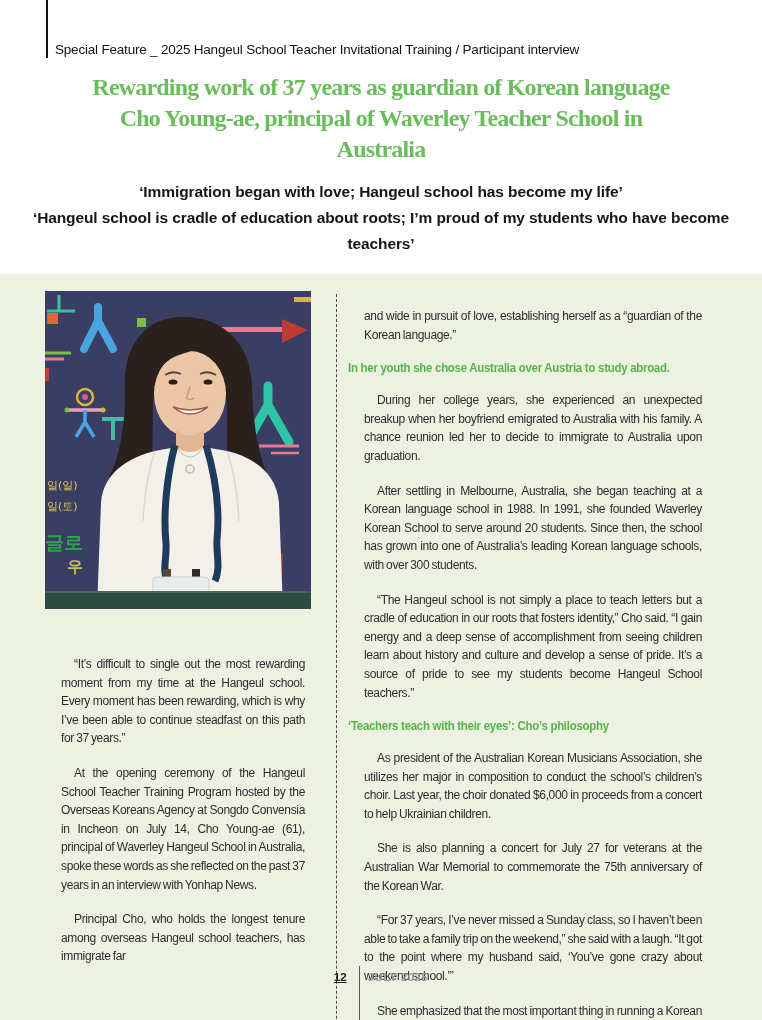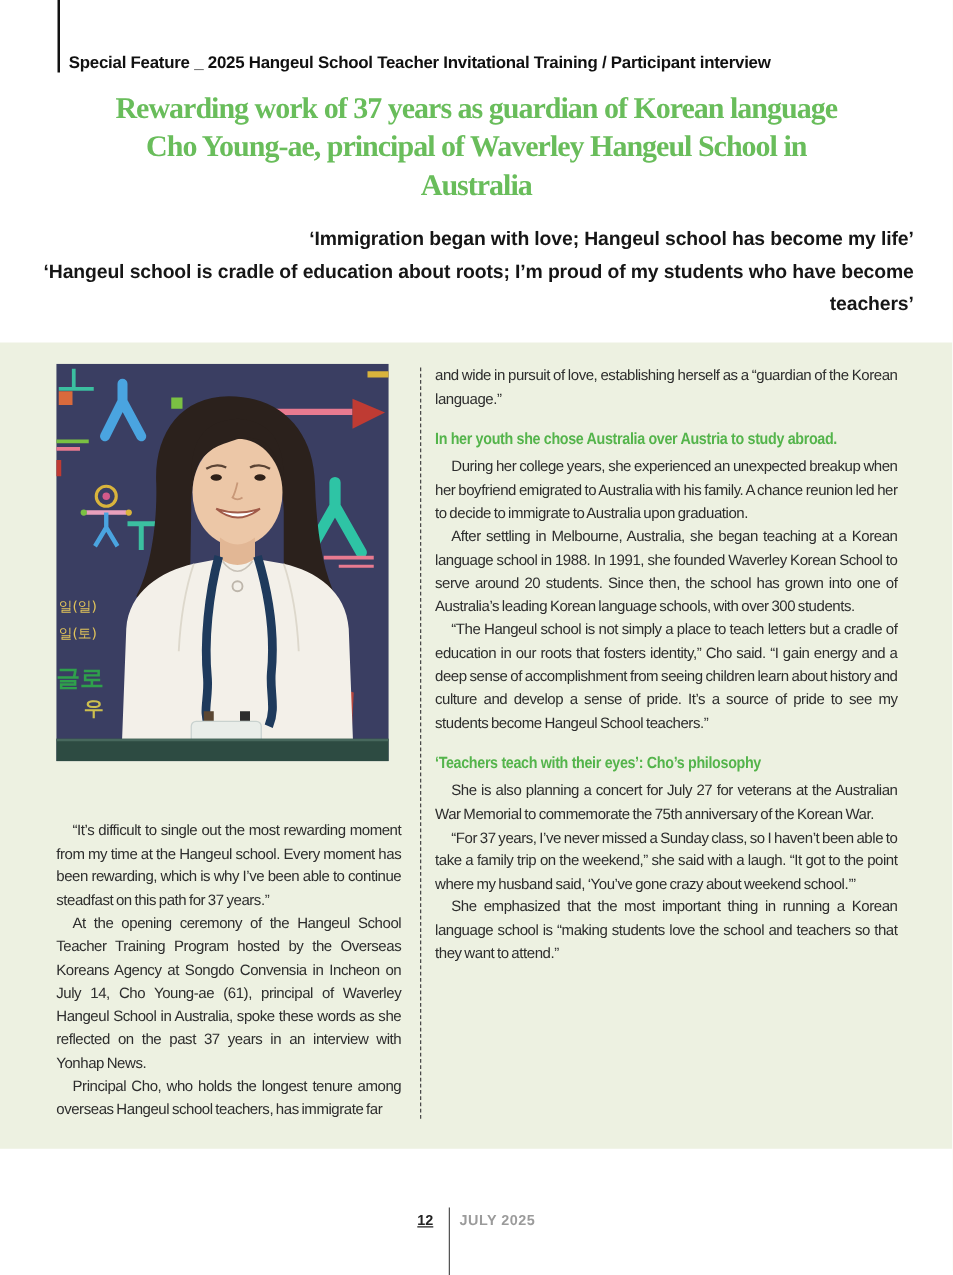--- a/index.html
+++ b/index.html
@@ -9,35 +9,35 @@
     background:#ffffff;
     font-family:"Liberation Sans",sans-serif;
     overflow:hidden;
   }
   
   .kicker-rule{
     position:absolute;left:46px;top:0;width:2px;height:58px;background:#111;
   }
   .kicker{
     position:absolute;left:55px;top:42px;
-    font-size:13.5px;font-weight:bold;color:#111;
+    font-size:13.5px;font-weight:normal;color:#111;
     letter-spacing:-0.2px;white-space:nowrap;
   }
   
   .title{
     margin:0;padding-top:72px;
     text-align:center;color:#69bd5b;
     font-family:"Liberation Serif",serif;
     font-weight:bold;font-size:24px;line-height:31px;
     letter-spacing:-0.8px;
   }
   .title .tline{white-space:nowrap;}
   .subtitle{
     margin:14px auto 0;width:700px;
-    text-align:right;color:#161616;
+    text-align:center;color:#161616;
     font-weight:bold;font-size:15.5px;line-height:26px;letter-spacing:-0.1px;
   }
   
   .content{
     margin-top:17px;
     min-height:645px;
     background:#edf1e1;
     padding:17px 44px 20px 45px;
     box-sizing:border-box;
     display:flex;align-items:flex-start;
@@ -49,21 +49,21 @@
     margin-left:15px;margin-right:11px;margin-top:3px;margin-bottom:4px;
   }
   .col-right{width:370px;flex:0 0 370px;}
   figure{margin:0;padding:0;}
   .photo-frame{width:266px;height:318px;display:block;}
   figcaption{
     margin-top:9px;
     font-size:10.5px;color:#3c3c3c;white-space:nowrap;letter-spacing:-0.1px;
   }
   .bodycopy p{
-    margin:0;
+    margin:16px;
     font-size:12px;line-height:18.6px;color:#2d2d2d;
     text-align:justify;
     letter-spacing:-0.35px;word-spacing:-0.8px;
   }
   .bodycopy p.indent{text-indent:13px;}
   .col-left .bodycopy{margin-top:46px;}
   .col-right h3{
     margin:15px 0 6px 0;
     font-size:13px;font-weight:bold;color:#54b44b;
     letter-spacing:-0.3px;white-space:nowrap;
@@ -89,21 +89,21 @@
 </head>
 <body>
 
 <div class="page">
 
   <div class="kicker-rule"></div>
   <div class="kicker">Special Feature _ 2025 Hangeul School Teacher Invitational Training / Participant interview</div>
 
   <h1 class="title">
     <div class="tline">Rewarding work of 37 years as guardian of Korean language</div>
-    <div class="tline">Cho Young-ae, principal of Waverley Hangeul School in</div>
+    <div class="tline">Cho Young-ae, principal of Waverley Teacher School in</div>
     <div class="tline">Australia</div>
   </h1>
 
   <div class="subtitle">
     <div>‘Immigration began with love; Hangeul school has become my life’</div>
     <div>‘Hangeul school is cradle of education about roots; I’m proud of my students who have become teachers’</div>
   </div>
 
   <section class="content">
 
@@ -182,20 +182,21 @@
 
     <div class="col-right bodycopy">
       <p>and wide in pursuit of love, establishing herself as a “guardian of the Korean language.”</p>
 
       <h3>In her youth she chose Australia over Austria to study abroad.</h3>
       <p class="indent">During her college years, she experienced an unexpected breakup when her boyfriend emigrated to Australia with his family. A chance reunion led her to decide to immigrate to Australia upon graduation.</p>
       <p class="indent">After settling in Melbourne, Australia, she began teaching at a Korean language school in 1988. In 1991, she founded Waverley Korean School to serve around 20 students. Since then, the school has grown into one of Australia’s leading Korean language schools, with over 300 students.</p>
       <p class="indent">“The Hangeul school is not simply a place to teach letters but a cradle of education in our roots that fosters identity,” Cho said. “I gain energy and a deep sense of accomplishment from seeing children learn about history and culture and develop a sense of pride. It’s a source of pride to see my students become Hangeul School teachers.”</p>
 
       <h3>‘Teachers teach with their eyes’: Cho’s philosophy</h3>
+      <p class="indent">As president of the Australian Korean Musicians Association, she utilizes her major in composition to conduct the school’s children’s choir. Last year, the choir donated $6,000 in proceeds from a concert to help Ukrainian children.</p>
       <p class="indent">She is also planning a concert for July 27 for veterans at the Australian War Memorial to commemorate the 75th anniversary of the Korean War.</p>
       <p class="indent">“For 37 years, I’ve never missed a Sunday class, so I haven’t been able to take a family trip on the weekend,” she said with a laugh. “It got to the point where my husband said, ‘You’ve gone crazy about weekend school.’”</p>
       <p class="indent">She emphasized that the most important thing in running a Korean language school is “making students love the school and teachers so that they want to attend.”</p>
     </div>
   </section>
 
   <div class="footer">
     <span class="pagenum">12</span>
     <span class="footer-rule"></span>
     <span class="issue">JULY 2025</span>

